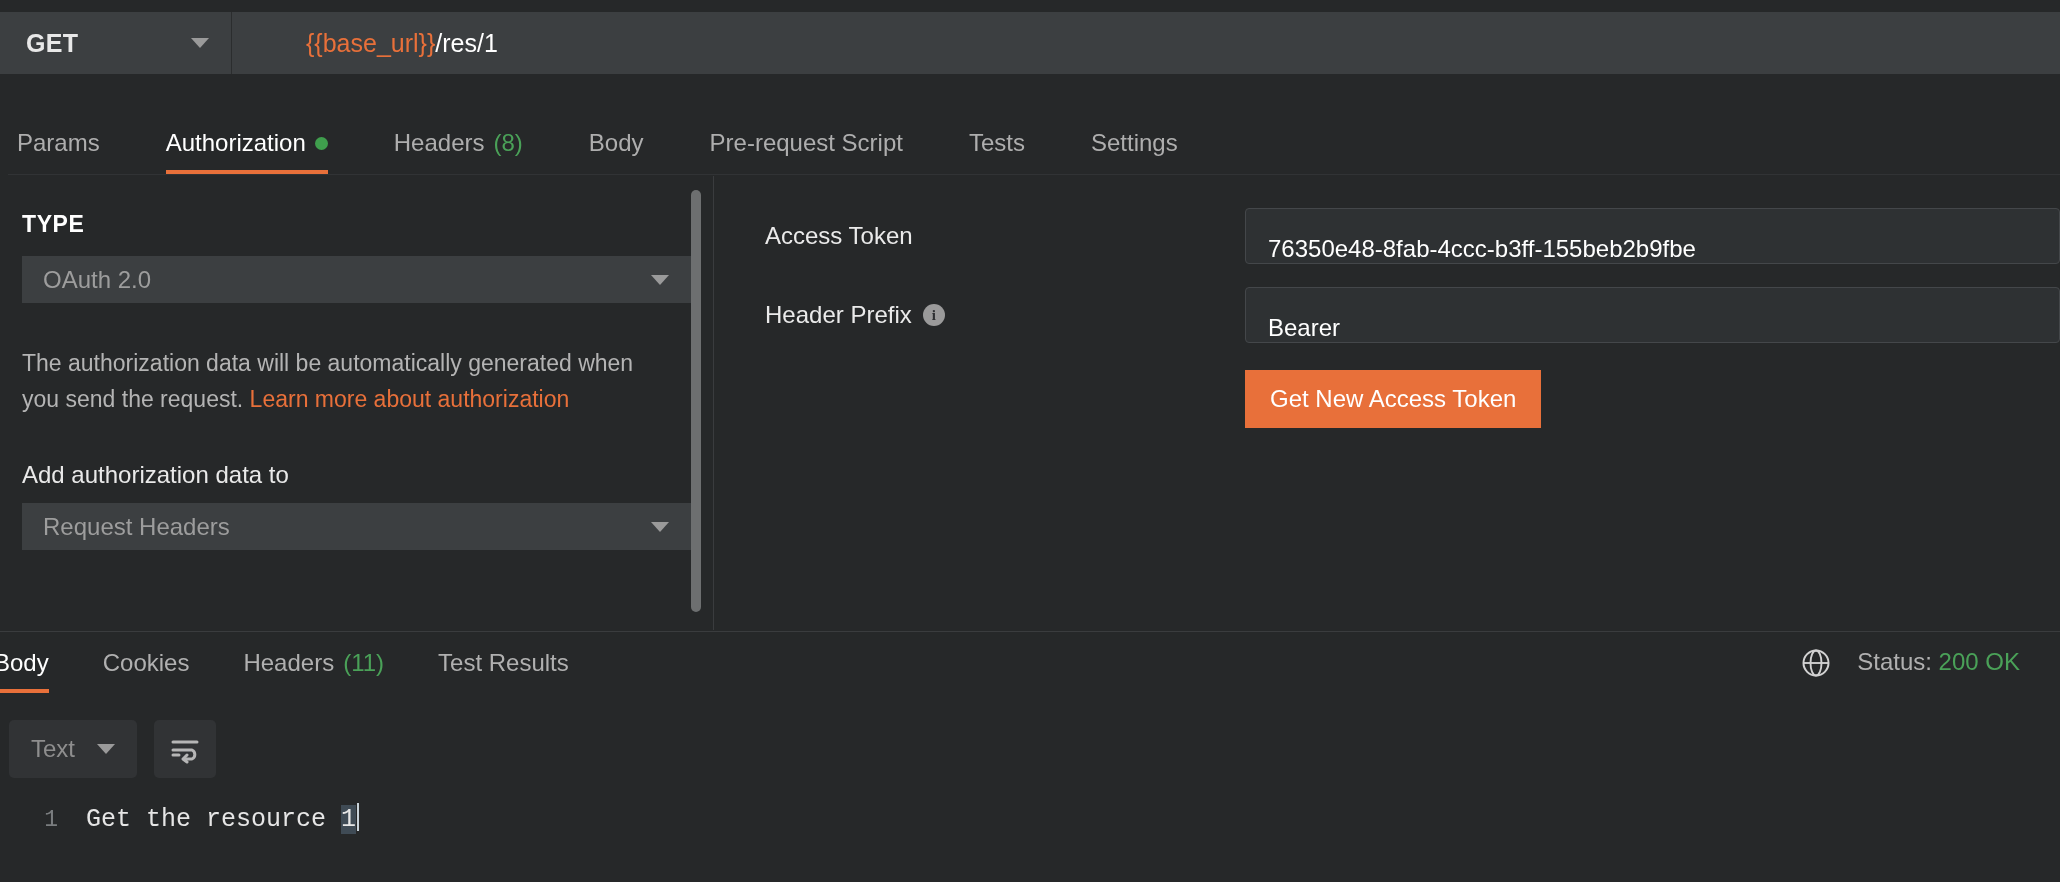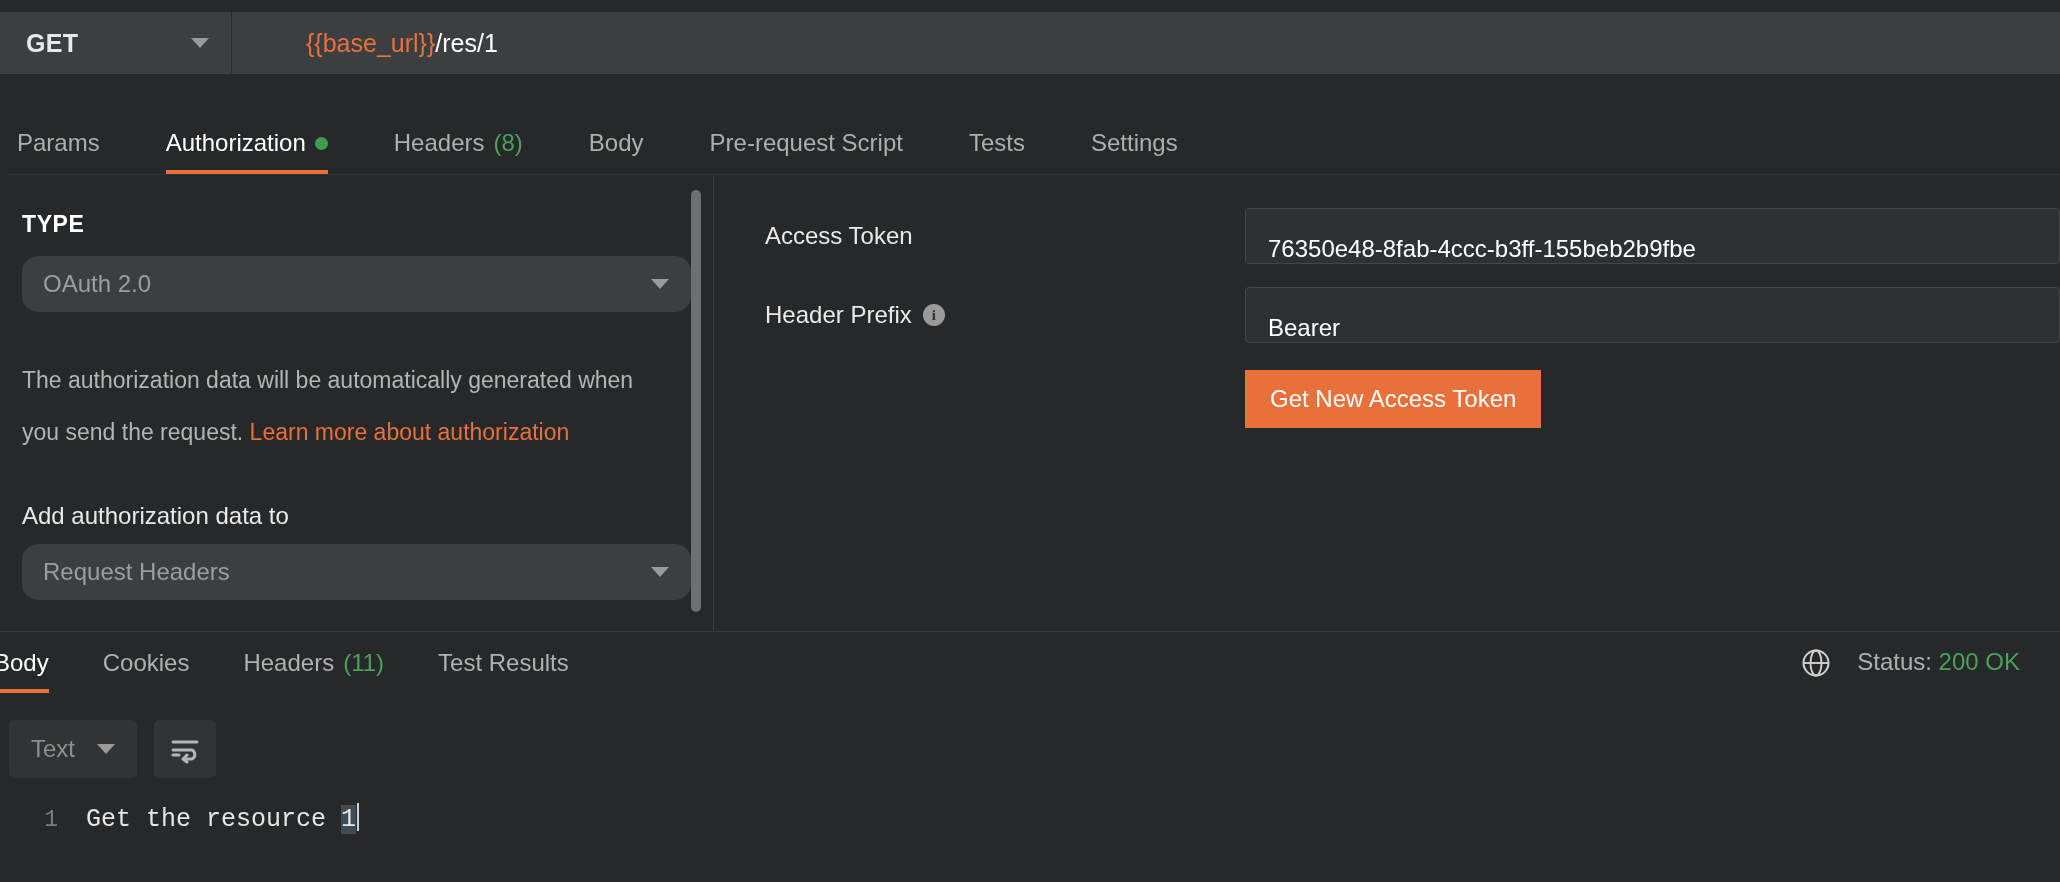--- a/index.html
+++ b/index.html
@@ -77,27 +77,27 @@
     background: #6d6f70; border-radius: 5px;
   }
   .section-label {
     font-size: 23px; color: #ffffff; font-weight: bold; letter-spacing: .6px;
     margin-bottom: 18px;
   }
   .field-label-plain {
     font-size: 24px; color: #e9e9e9; font-weight: normal; margin-bottom: 14px;
   }
   .dropdown {
-    height: 56px; background: #3c3f41; border-radius: 16px;
+    height: 47px; background: #3c3f41; border-radius: 0;
     display: flex; align-items: center; justify-content: space-between;
     padding: 0 22px 0 21px; cursor: pointer;
   }
   .dropdown .dd-value { font-size: 24px; color: #9d9d9d; }
   #auth-desc {
-    margin-top: 42px; font-size: 23px; line-height: 52px; color: #b4b4b4;
+    margin-top: 42px; font-size: 23px; line-height: 36px; color: #b4b4b4;
     max-width: 640px;
   }
   #auth-desc .link { color: #e8703a; cursor: pointer; }
   #add-auth-block { margin-top: 44px; }
 
   #auth-right {
     position: absolute; left: 715px; top: 0; right: 0; height: 454px;
     padding: 36px 0 0 0;
   }
   .form-row {

